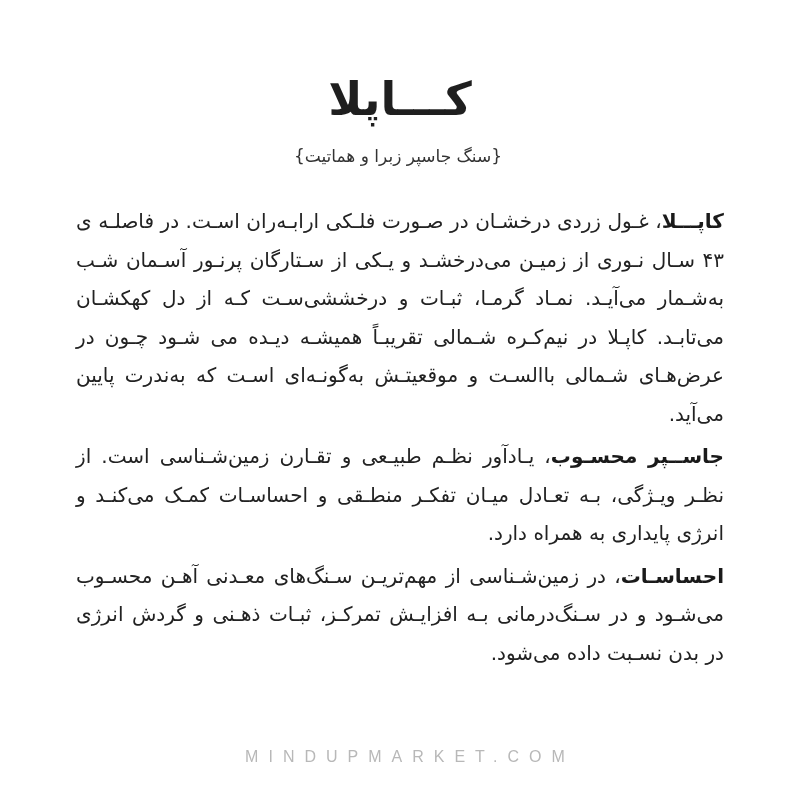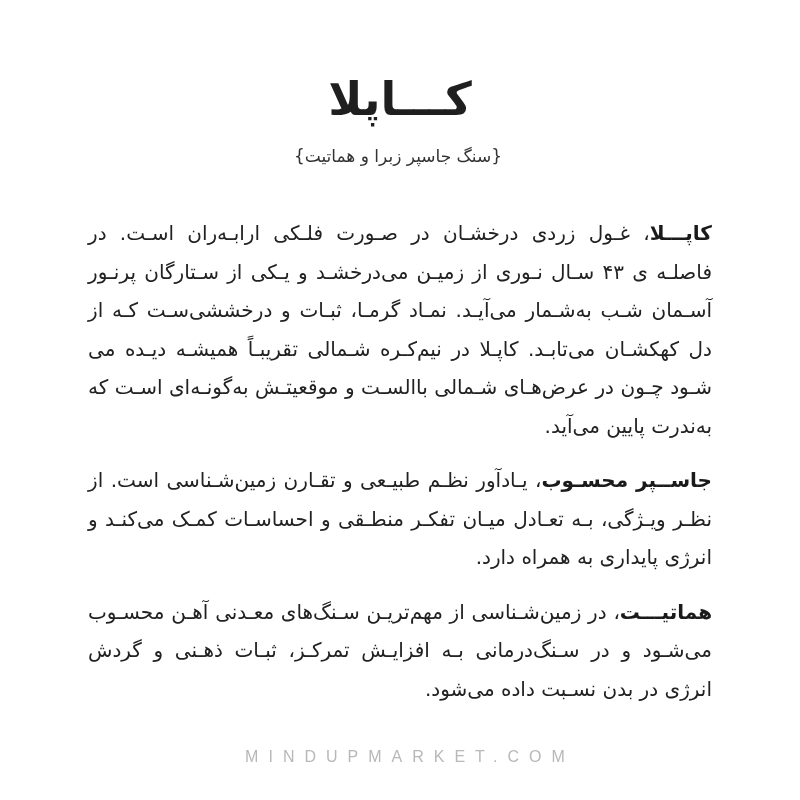--- a/index.html
+++ b/index.html
@@ -47,21 +47,21 @@
       left: 72px;
       width: 656px;
       direction: rtl;
       text-align: justify;
       text-align-last: right;
       font-size: 20px;
       line-height: 38.5px;
       color: #222222;
     }
     .body-text p {
-      margin: 16px;
+      margin: 4px;
     }
     .lead {
       font-weight: bold;
       color: #1a1a1a;
     }
     .footer {
       position: absolute;
       top: 748px;
       left: 0; width: 800px;
       text-align: center;
@@ -75,17 +75,17 @@
 </head>
 <body>
 
 <div class="card">
   <div class="title">کـــاپلا</div>
   <div class="subtitle">{سنگ جاسپر زبرا و هماتیت}</div>
 
   <div class="body-text">
     <p><span class="lead">کاپـــلا</span><span>، غـول زردی درخشـان در صـورت فلـکی ارابـه‌ران اسـت. در فاصلـه ی ۴۳ سـال نـوری از زمیـن می‌درخشـد و یـکی از سـتارگان پرنـور آسـمان شـب به‌شـمار می‌آیـد. نمـاد گرمـا، ثبـات و درخششی‌سـت کـه از دل کهکشـان می‌تابـد. کاپـلا در نیم‌کـره شـمالی تقریبـاً همیشـه دیـده می شـود چـون در عرض‌هـای شـمالی باالسـت و موقعیتـش به‌گونـه‌ای اسـت که به‌ندرت پایین می‌آید.</span></p>
     <p><span class="lead">جاســپر محسـوب</span><span>، یـادآور نظـم طبیـعی و تقـارن زمین‌شـناسی است. از نظـر ویـژگی، بـه تعـادل میـان تفکـر منطـقی و احساسـات کمـک می‌کنـد و انرژی پایداری به همراه دارد.</span></p>
-    <p><span class="lead">هماتیـــت</span><span>، در زمین‌شـناسی از مهم‌تریـن سـنگ‌های معـدنی آهـن محسـوب می‌شـود و در سـنگ‌درمانی بـه افزایـش تمرکـز، ثبـات ذهـنی و گردش انرژی در بدن نسـبت داده می‌شود.</span></p>
+    <p><span class="lead">احساسـات</span><span>، در زمین‌شـناسی از مهم‌تریـن سـنگ‌های معـدنی آهـن محسـوب می‌شـود و در سـنگ‌درمانی بـه افزایـش تمرکـز، ثبـات ذهـنی و گردش انرژی در بدن نسـبت داده می‌شود.</span></p>
   </div>
 
   <div class="footer">MINDUPMARKET.COM</div>
 </div>
 
 </body></html>

